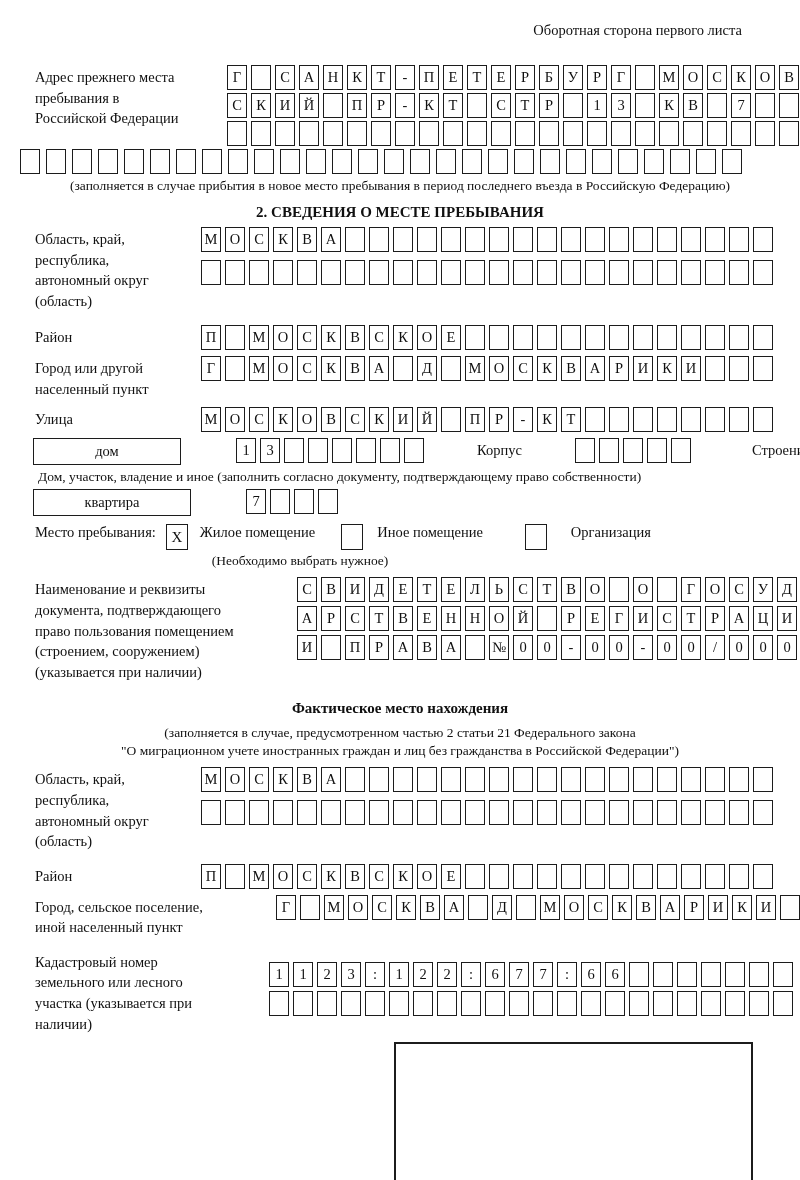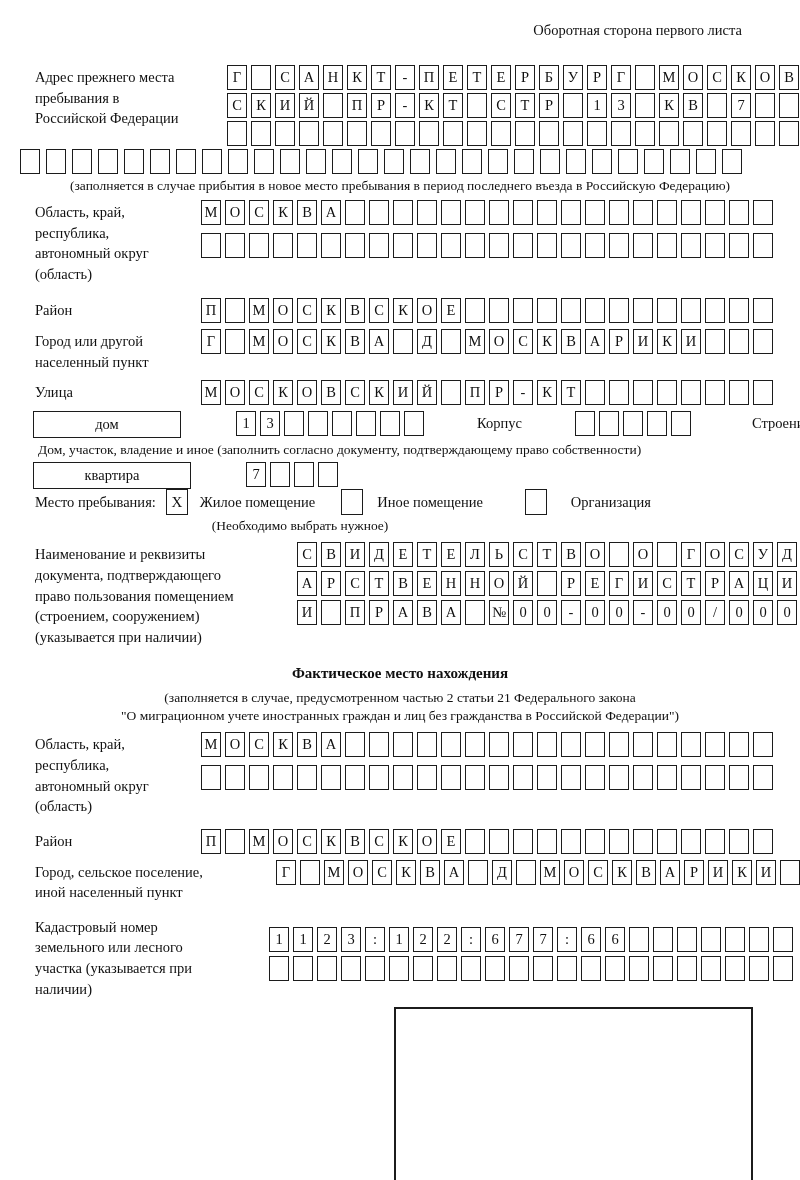--- a/index.html
+++ b/index.html
@@ -20,21 +20,21 @@
   }
   .caption{font-size:13.5px;text-align:center;margin-top:4px;font-family:Liberation Serif, serif;}
   .caption-left{font-size:13.5px;margin:4px 0 0 38px;}
   .sec-title{font-size:15px;font-weight:bold;text-align:center;margin-top:10px;}
   .labelbox{
     border:1.6px solid #1c1c1c;box-sizing:border-box;height:27px;
     display:flex;align-items:center;justify-content:center;font-size:14.5px;
     background:#fff;flex:0 0 auto;
   }
   .inline-lbl{font-size:14.5px;padding:4px 6px 0 6px;white-space:nowrap;}
-  .chkrow{display:flex;align-items:center;margin-left:35px;font-size:14.5px;}
+  .chkrow{display:flex;align-items:flex-start;margin-left:35px;margin-top:8px;font-size:14.5px;}
   .chk{
     width:22px;height:26px;border:1.6px solid #1c1c1c;box-sizing:border-box;
     display:flex;align-items:center;justify-content:center;font-size:15px;background:#fff;
   }
   .subnote{font-size:13.5px;text-align:center;width:230px;margin:3px 0 0 185px;}
   .stamp-box{
     width:359px;height:176px;border:2px solid #1c1c1c;box-sizing:border-box;
     margin:8px 0 0 394px;background:#fff;
   }
   .fact-caption{font-size:13.5px;text-align:center;margin-top:2px;}
@@ -155,20 +155,21 @@
       <span class="cell"></span>
       <span class="cell"></span>
       <span class="cell"></span>
       <span class="cell"></span>
       <span class="cell"></span>
       <span class="cell"></span>
       <span class="cell"></span>
     </div>
   <div class="caption">(заполняется в случае прибытия в новое место пребывания в период последнего въезда в Российскую Федерацию)</div>
 
+  <div class="sec-title">2. СВЕДЕНИЯ О МЕСТЕ ПРЕБЫВАНИЯ</div>
 
   <div class="frow mt6">
     <div class="flabel" style="width:119px">Область, край, республика, автономный округ (область)</div>
     <div class="boxcol" style="gap:8px">
       <div class="boxrow">
           <span class="cell">М</span>
           <span class="cell">О</span>
           <span class="cell">С</span>
           <span class="cell">К</span>
           <span class="cell">В</span>

